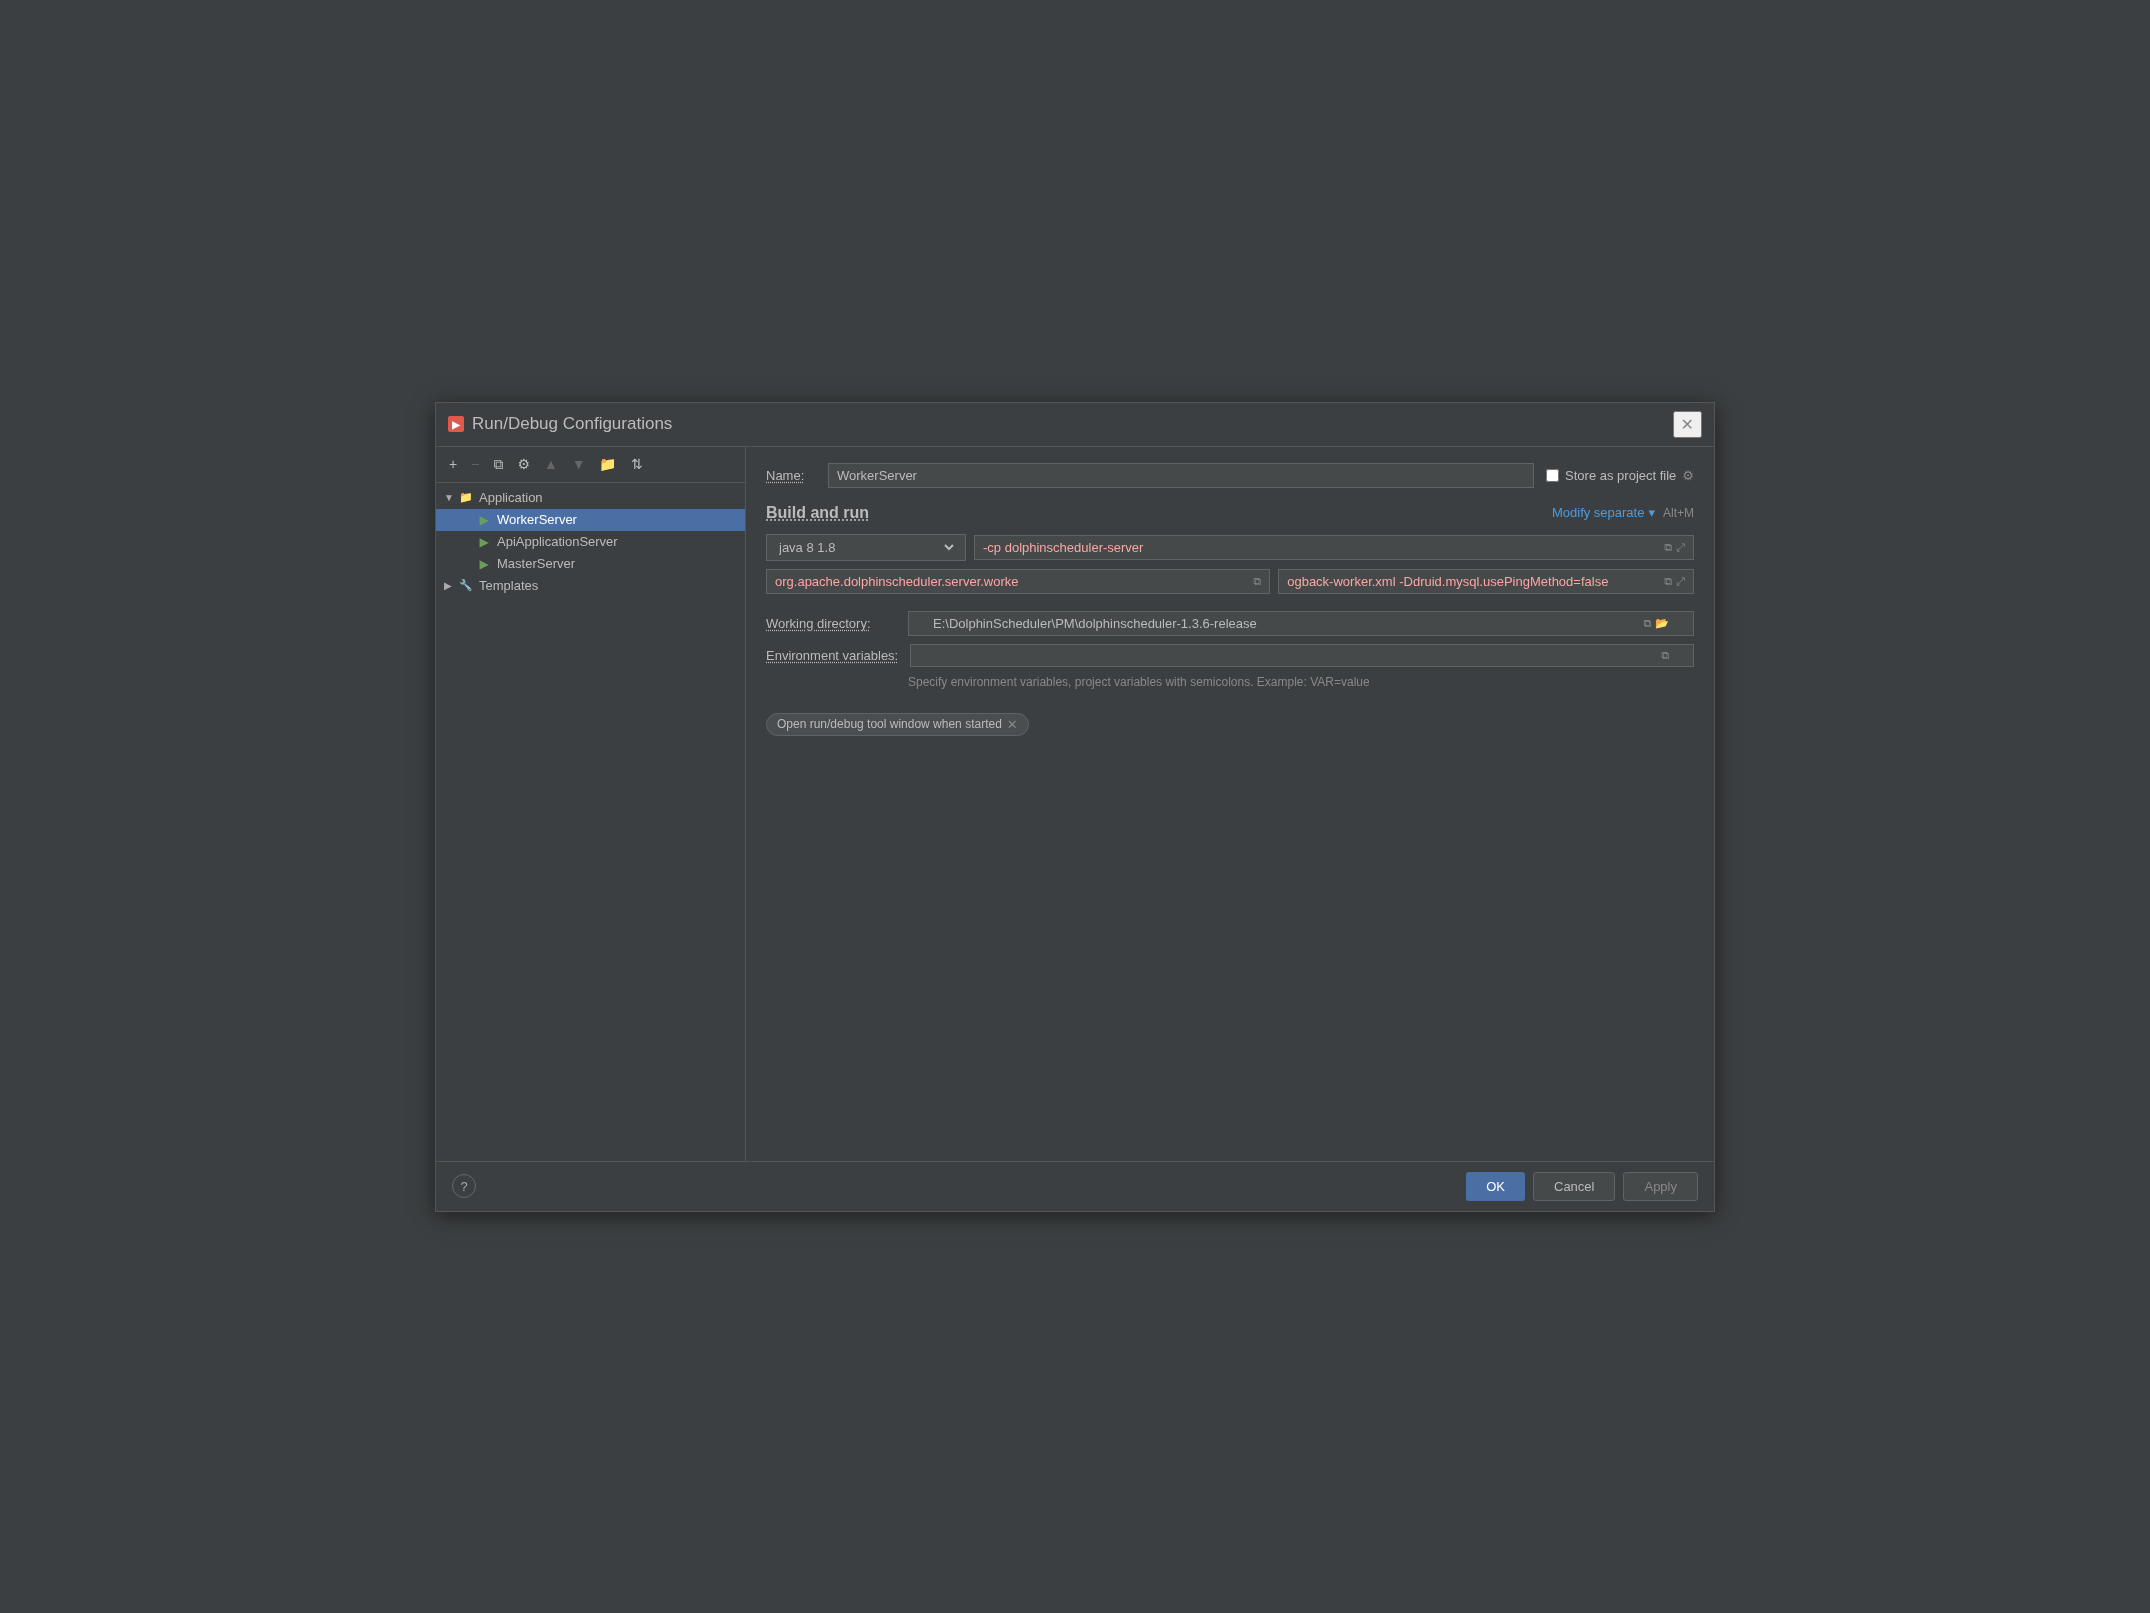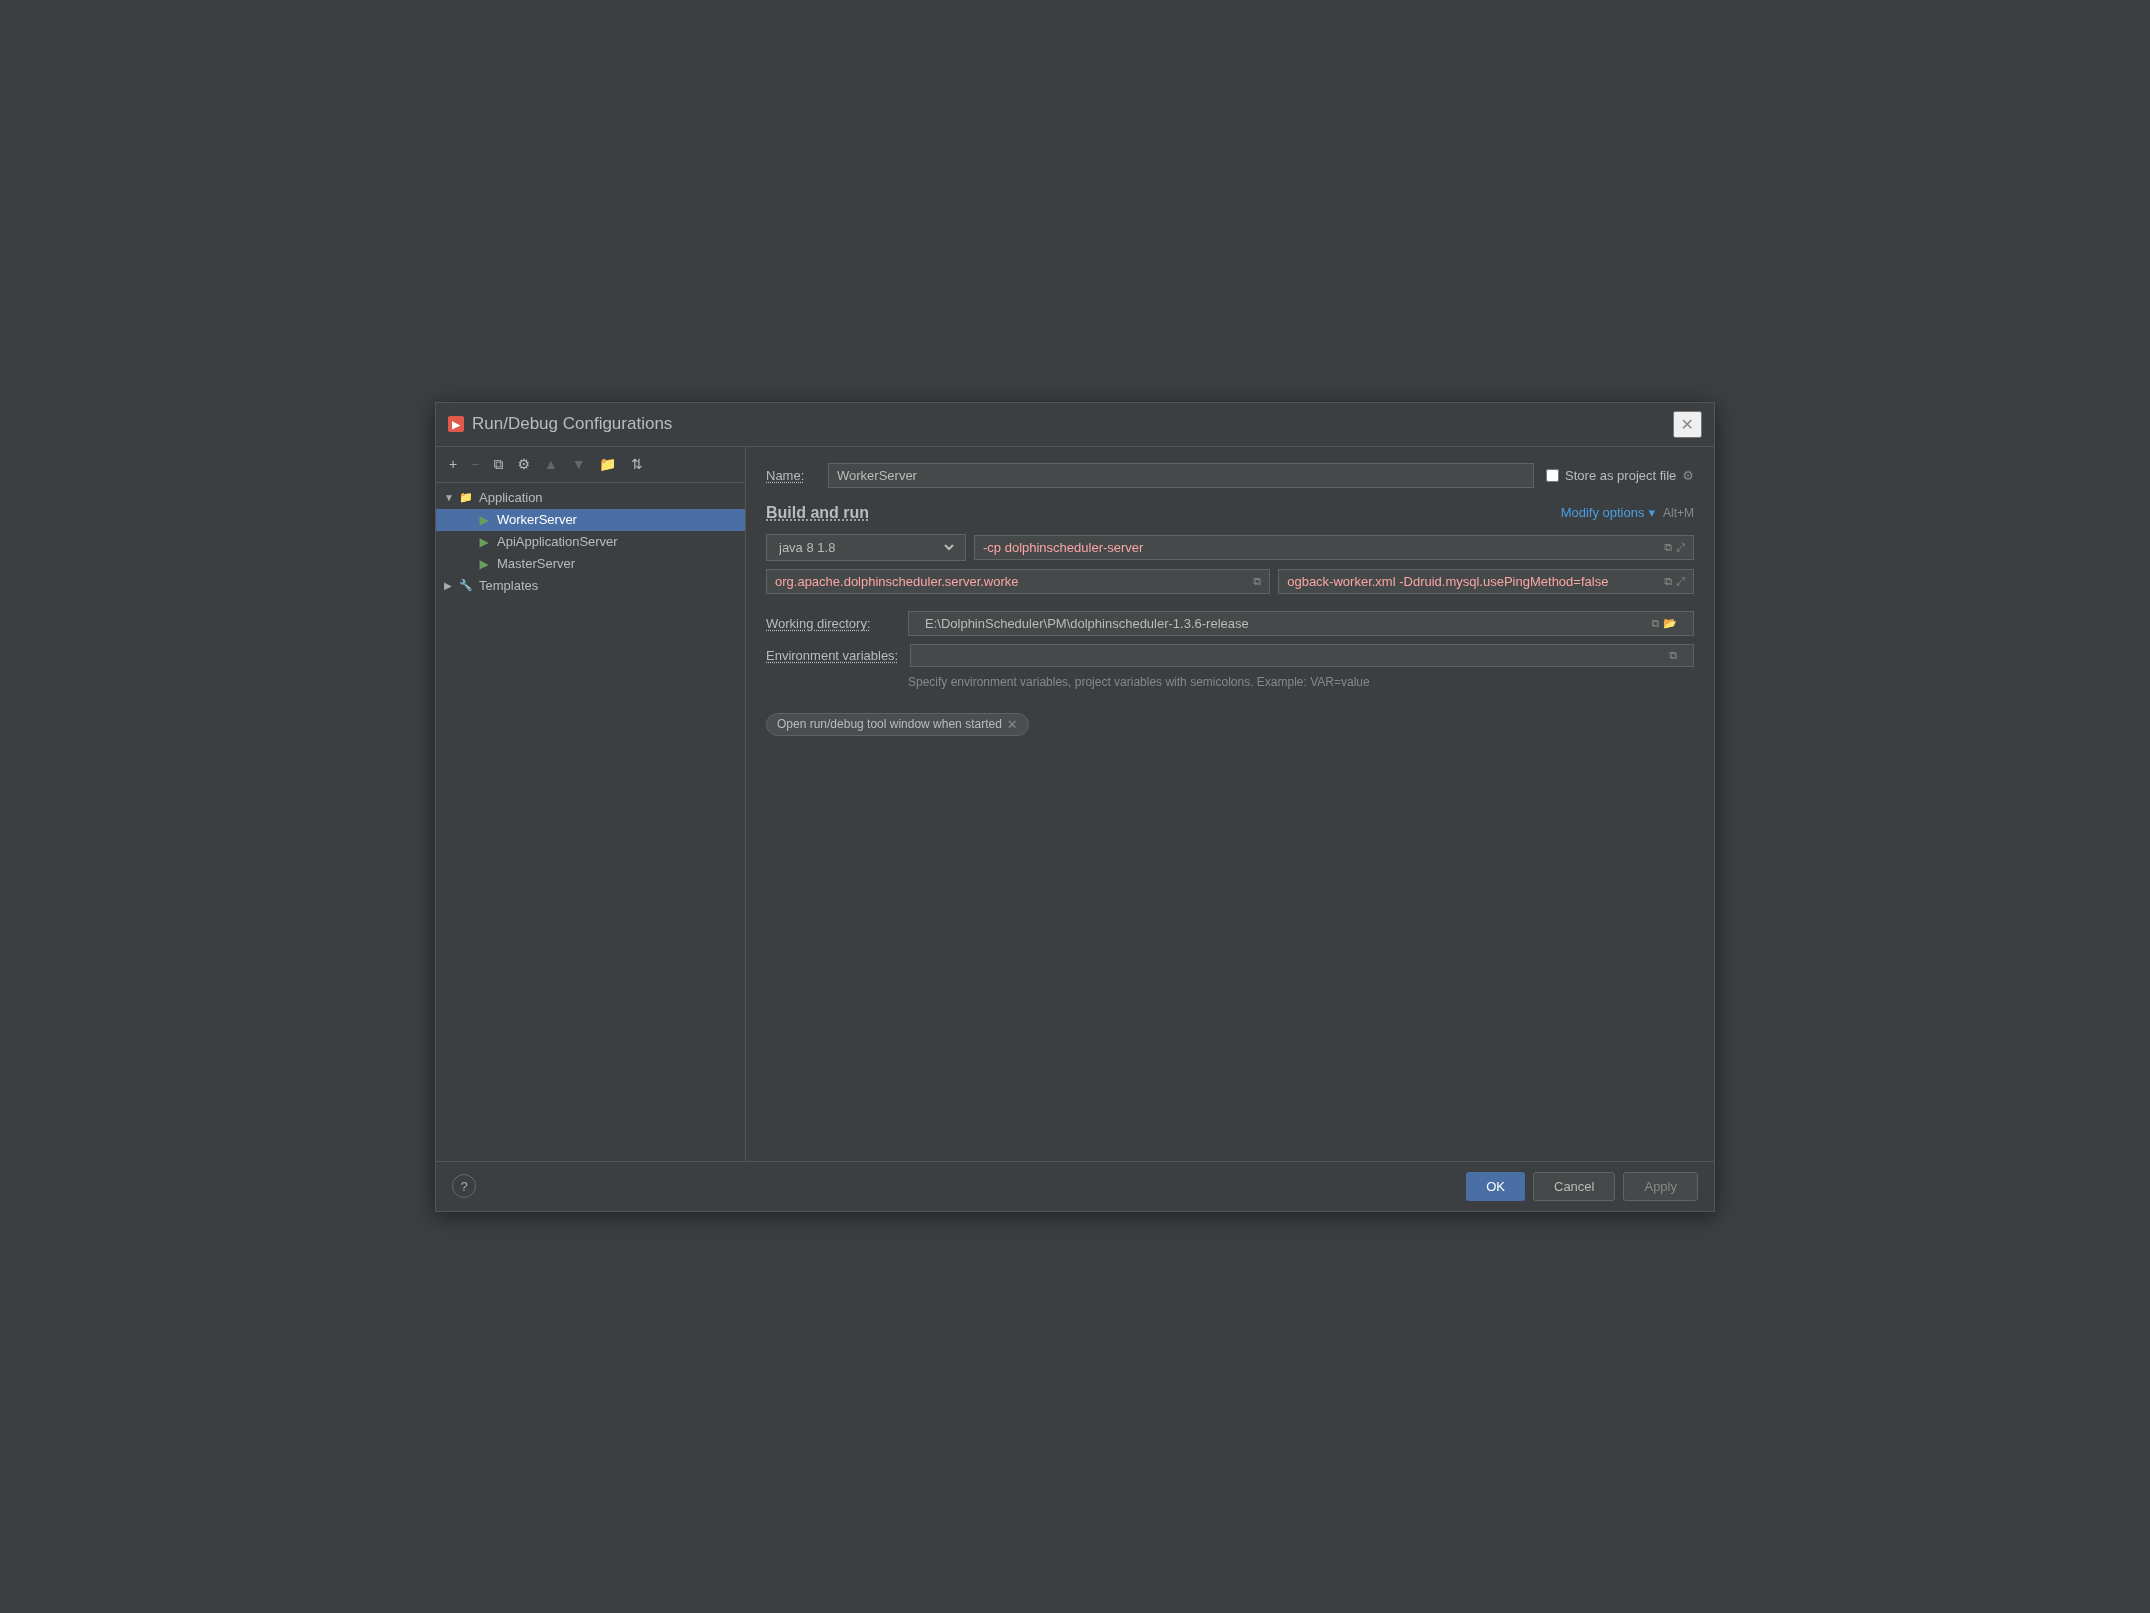--- a/index.html
+++ b/index.html
@@ -258,21 +258,21 @@
       color: #bbbbbb;
       text-decoration: underline;
       text-underline-offset: 2px;
       text-decoration-style: dotted;
     }
     .field-input {
       flex: 1;
       background: #45494a;
       border: 1px solid #5f6364;
       color: #bbbbbb;
-      padding: 4px 16px;
+      padding: 4px 24px;
       font-size: 13px;
       display: flex;
       align-items: center;
       gap: 4px;
     }
     .field-input-content {
       flex: 1;
       overflow: hidden;
       white-space: nowrap;
       text-overflow: ellipsis;
@@ -425,21 +425,21 @@
         <div class="store-project">
           <input type="checkbox" style="">
           <span>Store as project file</span>
           <span class="gear-icon">⚙</span>
         </div>
       </div>
 
       <div class="section-header">
         <span class="section-title">Build and run</span>
         <div class="modify-options">
-          <span>Modify options</span>
+          <span>Modify separate</span>
           <span>▾</span>
           <span class="shortcut">Alt+M</span>
         </div>
       </div>
 
       <div class="form-row">
         <div class="select-field">
           <select>
             <option>java 8 1.8</option>
           </select>

